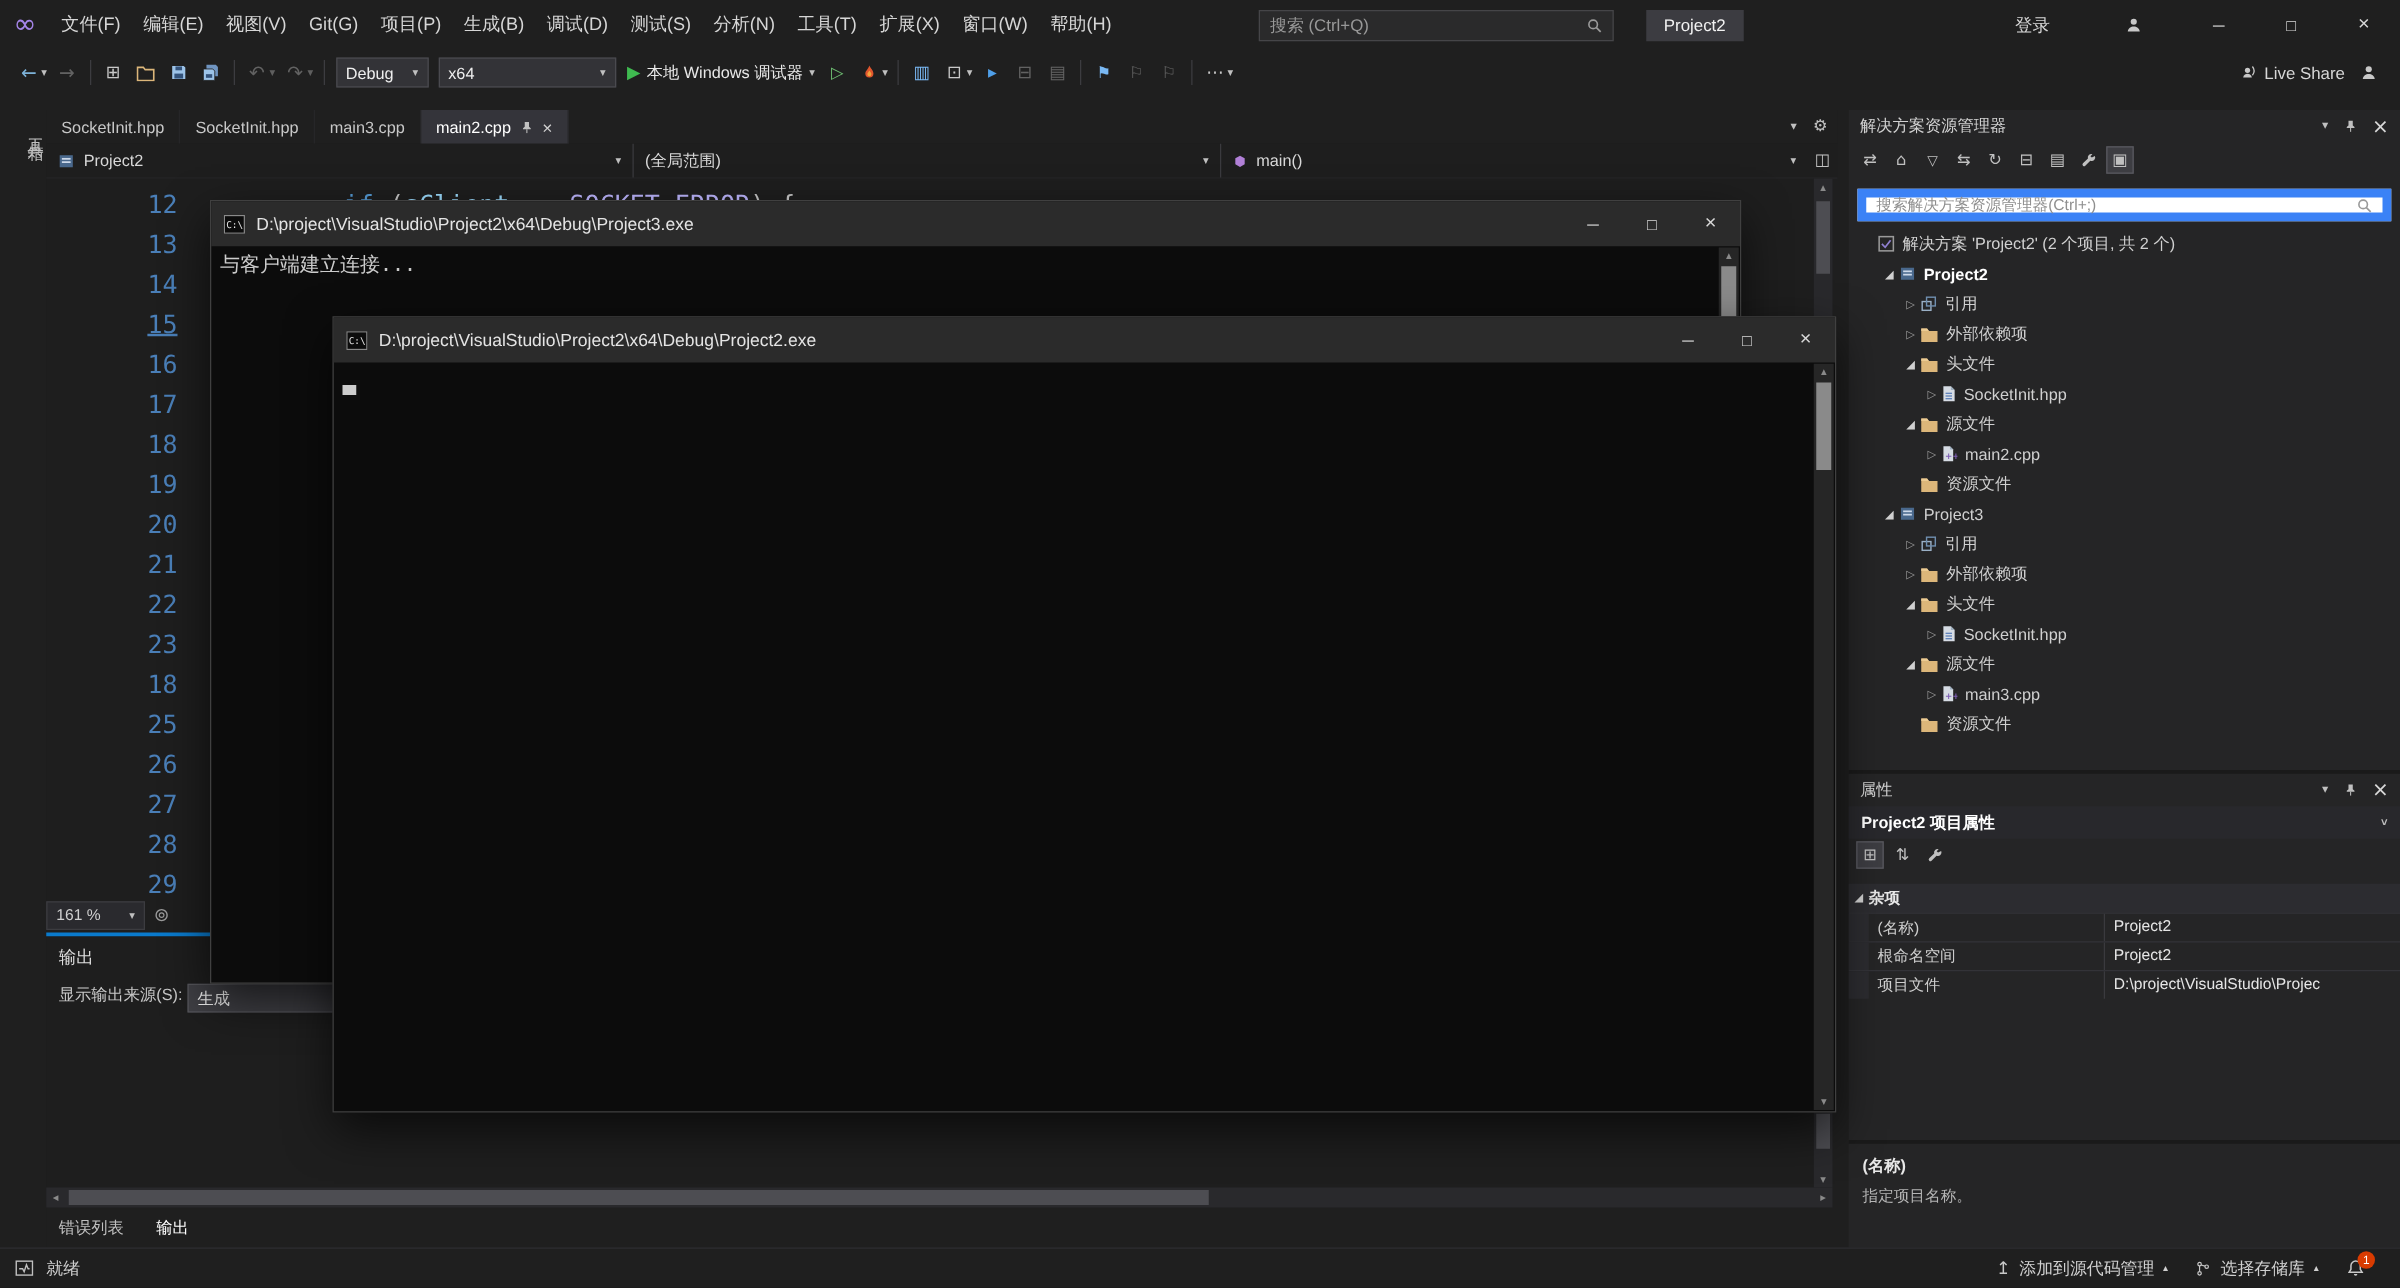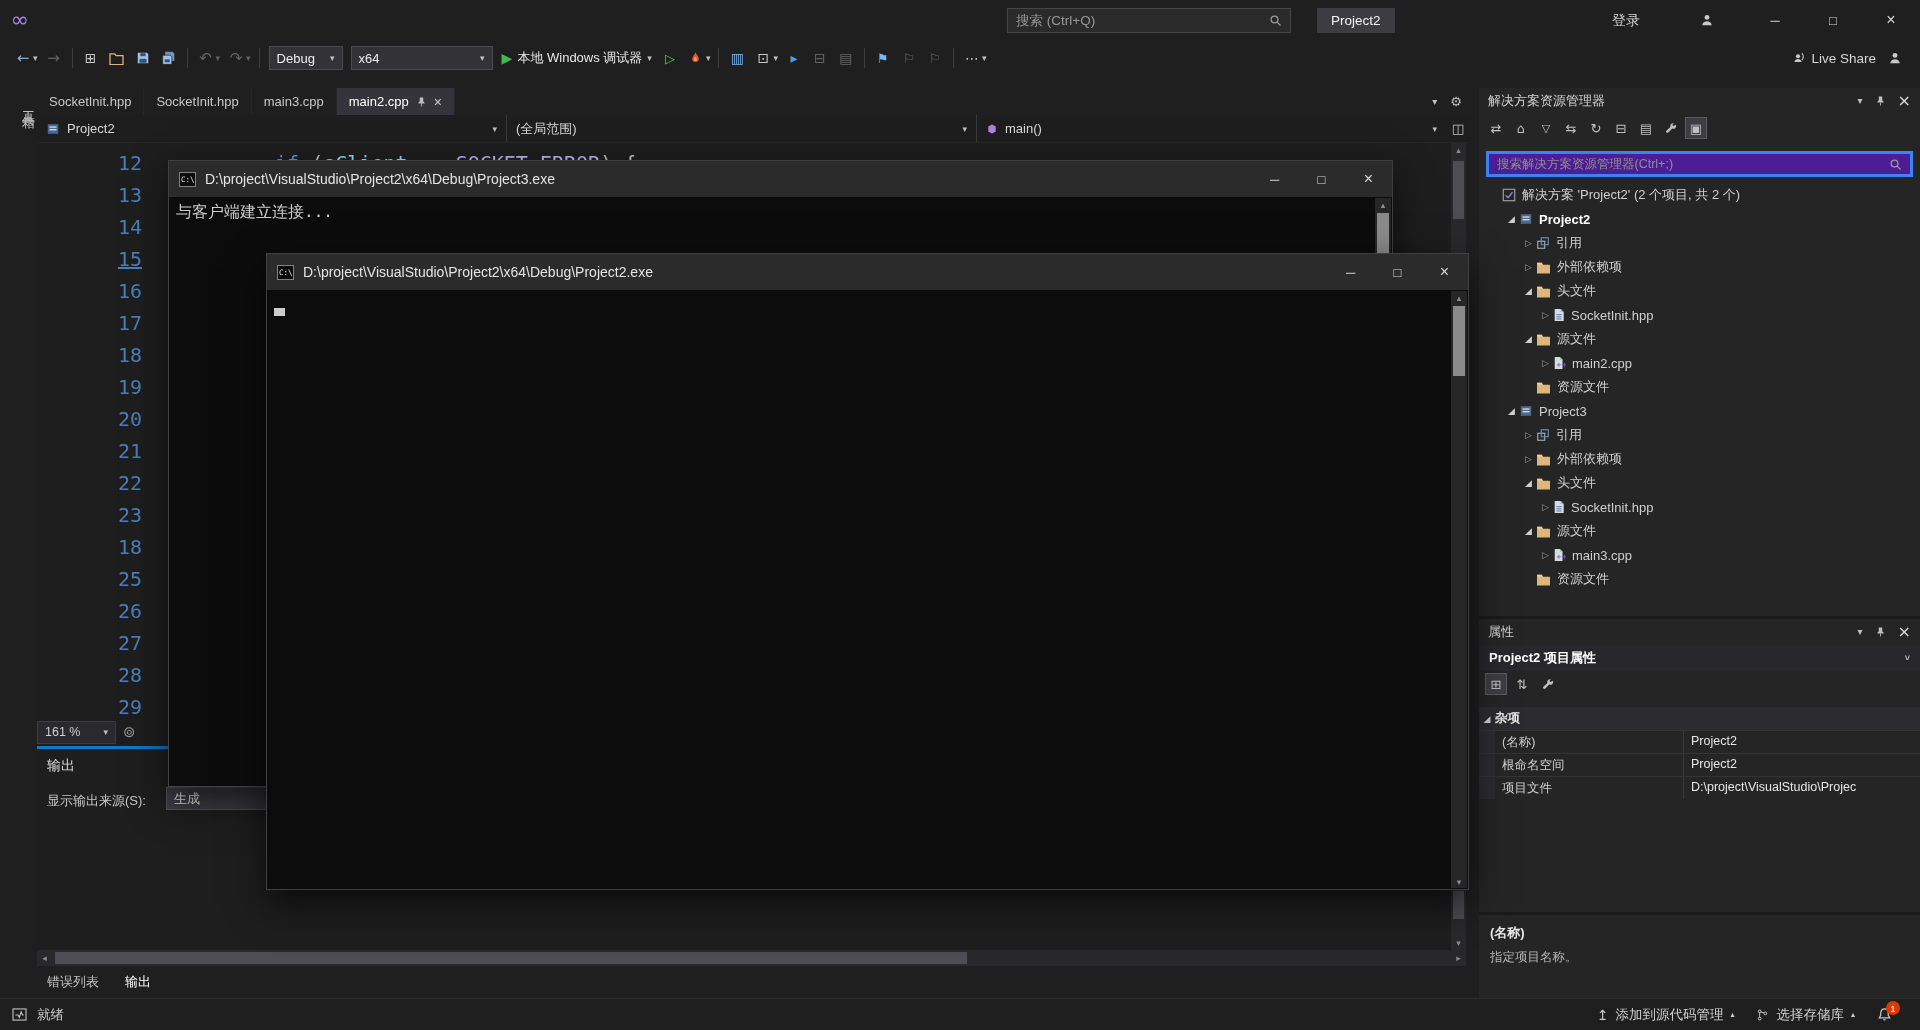--- a/index.html
+++ b/index.html
@@ -66,21 +66,21 @@
 .editor-vscroll .thumb{top:18px;height:58px;}
 .output-vscroll{left:1451px;top:749px;height:201px;}
 .output-vscroll .thumb{top:142px;height:28px;}
 .zoombar{position:absolute;left:37px;top:720px;height:24px;display:flex;align-items:center;gap:7px;z-index:5;}
 .zoom-select{width:79px;height:23px;background:#2a2a2e;border:1px solid #3c3c40;display:flex;align-items:center;justify-content:space-between;padding:0 7px;font-size:12.5px;color:#d0d0d0;}
 .h-splitter{position:absolute;left:37px;top:746px;width:1429px;height:3px;background:#0a7acc;z-index:4;}
 
 
 .output{position:absolute;left:37px;top:749px;width:1414px;height:217px;background:#1e1e1e;}
 .output-title{position:absolute;left:10px;top:8px;font-size:14px;color:#dddddd;}
-.output-toolbar{position:absolute;left:10px;top:38px;display:flex;align-items:flex-end;gap:20px;font-size:13px;color:#c8c8c8;}
+.output-toolbar{position:absolute;left:10px;top:38px;display:flex;align-items:flex-start;gap:4px;font-size:13px;color:#c8c8c8;}
 .source-combo{width:222px;height:23px;background:#3f3f44;border:1px solid #55555a;display:flex;align-items:center;justify-content:space-between;padding:0 7px;color:#f0f0f0;font-size:13px;}
 .hscroll{position:absolute;left:37px;top:950px;width:1429px;height:16px;background:#29292c;z-index:6;}
 .hscroll .arr{position:absolute;top:0;width:15px;height:16px;font-size:8px;color:#8a8a8a;display:flex;align-items:center;justify-content:center;}
 .hscroll .arr.right{right:0;}
 .hscroll .thumb{position:absolute;left:18px;top:2px;width:912px;height:12px;background:#4d4d52;}
 
 
 .bottom-tabs{position:absolute;left:37px;top:966px;height:32px;display:flex;align-items:center;gap:6px;}
 .btab{padding:0 10px;font-size:13px;color:#c0c0c0;}
 .btab.active{color:#ffffff;}
@@ -92,21 +92,21 @@
 .badge{position:relative;display:flex;align-items:center;}
 .badge .dot{position:absolute;right:-8px;top:-6px;width:14px;height:14px;border-radius:50%;background:#d83b01;color:#fff;font-size:9.5px;display:flex;align-items:center;justify-content:center;}
 
 
 .se-panel{position:absolute;left:1479px;top:88px;width:441px;height:528px;background:#252526;}
 .panel-header{height:26px;display:flex;align-items:center;padding:0 9px;font-size:13px;color:#d2d2d2;}
 .hdr-icons{margin-left:auto;display:flex;align-items:center;gap:12px;}
 .se-toolbar{height:28px;display:flex;align-items:center;gap:3px;padding:0 6px;}
 .se-tb-icon{width:22px;height:22px;display:flex;align-items:center;justify-content:center;font-size:13px;color:#c0c0c0;}
 .se-tb-icon.active{background:#3d3d42;border:1px solid #5a5a60;}
-.se-search{margin:9px 7px 0;height:26px;background:#4c1d95;border:3px solid #3b82f6;display:flex;align-items:center;padding:0 8px;font-size:12.5px;color:#8f8f8f;}
+.se-search{margin:9px 7px 0;height:26px;background:#ffffff;border:7px solid #3b82f6;display:flex;align-items:center;padding:0 8px;font-size:12.5px;color:#8f8f8f;}
 .se-search .icon{margin-left:auto;}
 .tree{position:absolute;left:0;top:95px;width:441px;height:433px;overflow:hidden;}
 .tree-row{height:24px;display:flex;align-items:center;font-size:13px;color:#d0d0d0;white-space:nowrap;}
 .tree-row .expander{width:15px;font-size:9px;color:#9a9a9a;text-align:center;flex:none;}
 .tree-row .expander.exp{color:#d0d0d0;}
 .tree-row .label{margin-left:6px;}
 .tree-row .label.bold{font-weight:bold;color:#ffffff;}
 
 
 .props-panel{position:absolute;left:1479px;top:616px;width:441px;height:382px;background:#252526;border-top:3px solid #1a1a1a;}
@@ -138,20 +138,35 @@
 .console-sb .arr.bottom{bottom:0;}
 .console-sb .thumb{position:absolute;left:2px;width:12px;background:#8a8a8a;top:15px;height:70px;}
 </style>
 </head>
 <body>
 
 <div id="root">
 
   <div class="titlebar">
     <span class="vs-logo icon">∞</span>
+    <div class="menus">
+        <div class="menu-item">文件(F)</div>
+        <div class="menu-item">编辑(E)</div>
+        <div class="menu-item">视图(V)</div>
+        <div class="menu-item">Git(G)</div>
+        <div class="menu-item">项目(P)</div>
+        <div class="menu-item">生成(B)</div>
+        <div class="menu-item">调试(D)</div>
+        <div class="menu-item">测试(S)</div>
+        <div class="menu-item">分析(N)</div>
+        <div class="menu-item">工具(T)</div>
+        <div class="menu-item">扩展(X)</div>
+        <div class="menu-item">窗口(W)</div>
+        <div class="menu-item">帮助(H)</div>
+      </div>
     <div class="title-search">
       <span>搜索 (Ctrl+Q)</span>
       <span class="icon">
           <svg width="13" height="13" viewBox="0 0 16 16">
             <circle cx="6.8" cy="6.8" r="4.2" fill="none" stroke="#9a9a9a" stroke-width="1.6"></circle>
             <line x1="10" y1="10" x2="14.2" y2="14.2" stroke="#9a9a9a" stroke-width="1.6"></line>
           </svg>
         </span>
     </div>
     <div class="project-badge">Project2</div>

